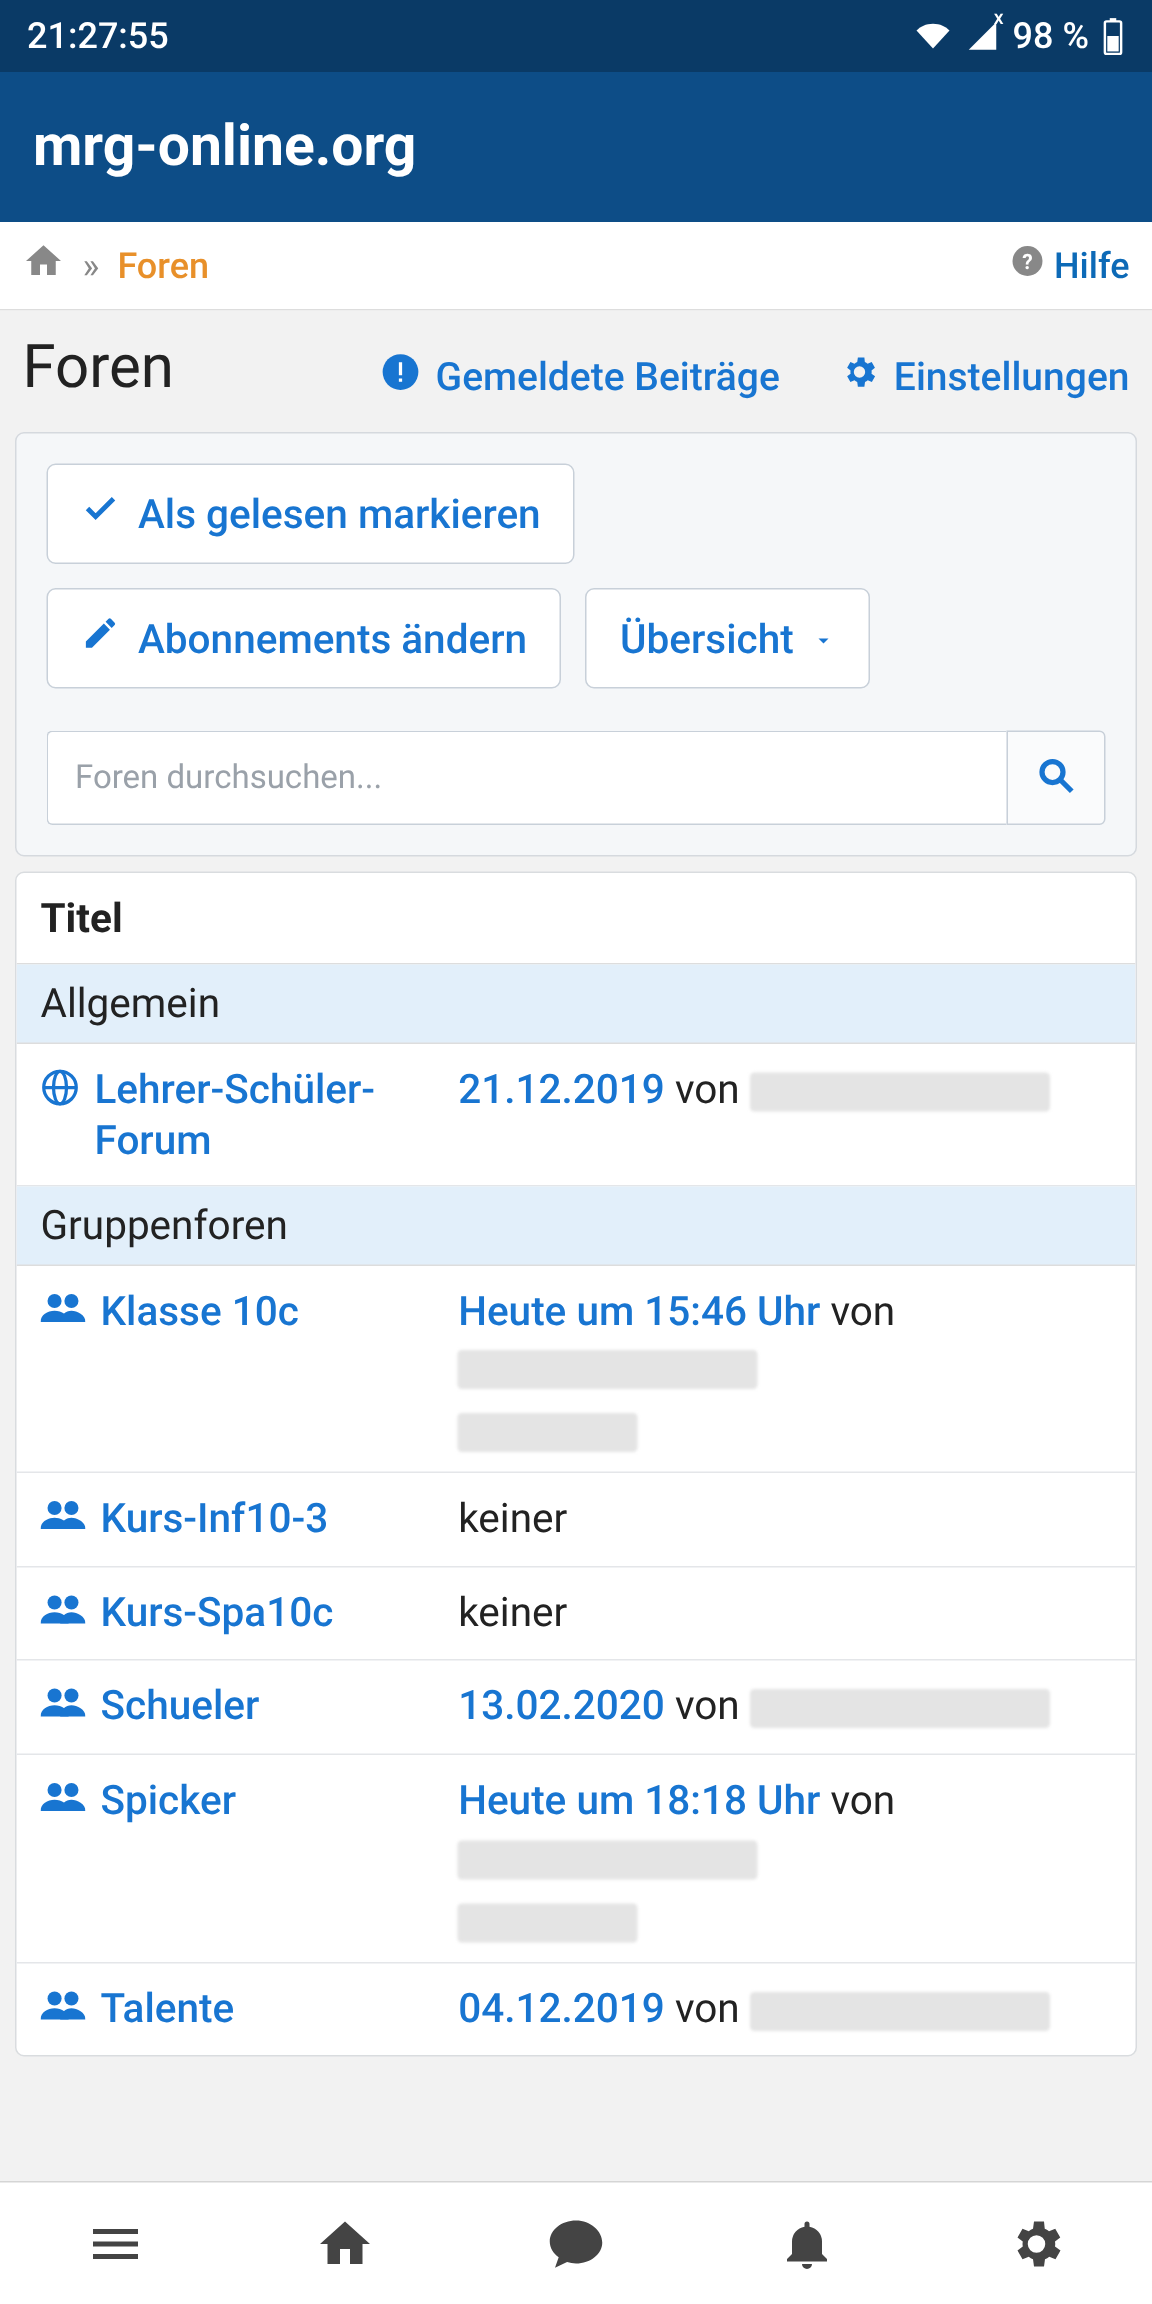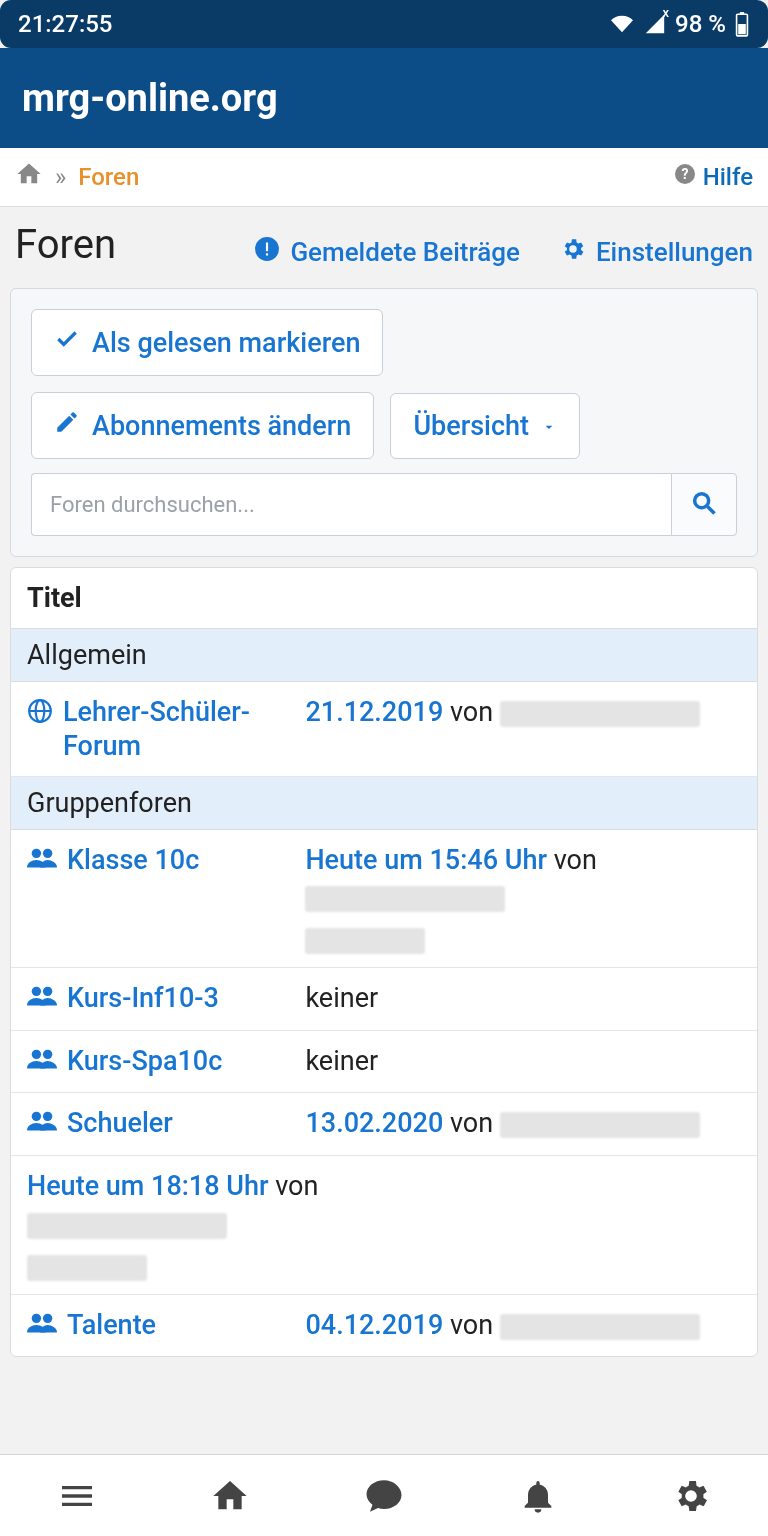--- a/index.html
+++ b/index.html
@@ -1,19 +1,19 @@
 <!DOCTYPE html>
 <html><head>
 <meta charset="utf-8">
 <style>
   * { margin:0; padding:0; box-sizing:border-box; font-family: -apple-system, Roboto, Arial, sans-serif; }
   body { width:768px; height:1536px; background:#f0f0f0; display:flex; flex-direction:column; overflow:hidden; }
 
   
-  .statusbar { background:#0a3a66; color:#fff; height:48px; display:flex; align-items:center; justify-content:space-between; padding:0 18px; font-size:24px; font-weight:500;border-radius:11px; }
+  .statusbar { background:#0a3a66; color:#fff; height:48px; display:flex; align-items:center; justify-content:space-between; padding:0 18px; font-size:24px; font-weight:500; }
   .statusbar .right { display:flex; align-items:center; gap:8px; }
   .statusbar svg { display:block; }
 
   
   .appheader { background:#0d4d87; color:#fff; padding:28px 22px; font-size:38px; font-weight:700; }
 
   
   .breadcrumb-bar { background:#fff; border-bottom:1px solid #ddd; display:flex; align-items:center; justify-content:space-between; padding:12px 15px; font-size:24px; }
   .breadcrumb-bar .left { display:flex; align-items:center; gap:12px; }
   .breadcrumb-bar .home-ic { color:#777; }
@@ -26,21 +26,21 @@
   .page { flex:1 1 auto; overflow:auto; background:#f2f2f2; }
 
   
   .page-head { padding:8px 15px 4px 15px; display:flex; align-items:flex-end; flex-wrap:wrap; }
   .page-title { font-size:40px; font-weight:400; color:#222; margin-right:auto; padding:6px 0; }
   .page-links { display:flex; gap:40px; font-size:26px; font-weight:500; color:#1875d1; padding-bottom:6px; flex-wrap:wrap; }
   .page-links .lnk { display:flex; align-items:center; gap:10px; }
 
   
   .panel { margin:10px; border:1px solid #d5d9de; border-radius:6px; background:#f5f7f9; padding:20px; }
-  .btn-row { display:flex; flex-wrap:wrap; gap:16px; margin-bottom:14px;align-items:flex-end; }
+  .btn-row { display:flex; flex-wrap:wrap; gap:16px; margin-bottom:28px; }
   .btn { border:1px solid #c8d0d9; border-radius:6px; background:#fff; color:#1875d1; font-size:27px; font-weight:500; padding:16px 22px; display:flex; align-items:center; gap:12px; }
   .search-row { display:flex; }
   .search-row input { flex:1; font-size:22px; padding:18px 18px; border:1px solid #c8d0d9; border-right:none; border-radius:4px 0 0 4px; background:#fff; color:#444; }
   .search-row input::placeholder { color:#9aa1a9; }
   .search-btn { width:66px; border:1px solid #c8d0d9; border-radius:0 4px 4px 0; background:#fafbfc; display:flex; align-items:center; justify-content:center; color:#1875d1; }
 
   
   .tbl { margin:0 10px 20px 10px; border:1px solid #d9dcdf; border-radius:6px; overflow:hidden; background:#fff; }
   .tbl-head { display:flex; padding:14px 16px; font-size:27px; font-weight:700; color:#222; border-bottom:1px solid #ddd; }
   .col-title { width:39%; }
@@ -240,20 +240,29 @@
                 <circle cx="10" cy="7" r="5"></circle>
                 <circle cx="22" cy="7" r="5"></circle>
                 <path d="M0 22c0-5 5-8 10-8s10 3 10 8z"></path>
                 <path d="M14 22c0-5 4-8 8-8s10 3 10 8z"></path>
               </svg></span>
             <span class="fname">Schueler</span>
           </div>
           <div class="flast"><span class="datepart">13.02.2020</span> von <span class="redact" style="width: 200px;"></span></div>
         </div>
         <div class="forum-row">
+          <div class="ftitle">
+            <span><svg width="30" height="24" viewBox="0 0 32 24" fill="#1875d1">
+                <circle cx="10" cy="7" r="5"></circle>
+                <circle cx="22" cy="7" r="5"></circle>
+                <path d="M0 22c0-5 5-8 10-8s10 3 10 8z"></path>
+                <path d="M14 22c0-5 4-8 8-8s10 3 10 8z"></path>
+              </svg></span>
+            <span class="fname">Spicker</span>
+          </div>
           <div class="flast"><span class="datepart">Heute um 18:18 Uhr</span> von <span class="redact" style="width: 200px;"></span><br><span class="redact" style="width: 120px; margin-top: 8px;"></span></div>
         </div>
         <div class="forum-row">
           <div class="ftitle">
             <span><svg width="30" height="24" viewBox="0 0 32 24" fill="#1875d1">
                 <circle cx="10" cy="7" r="5"></circle>
                 <circle cx="22" cy="7" r="5"></circle>
                 <path d="M0 22c0-5 5-8 10-8s10 3 10 8z"></path>
                 <path d="M14 22c0-5 4-8 8-8s10 3 10 8z"></path>
               </svg></span>

